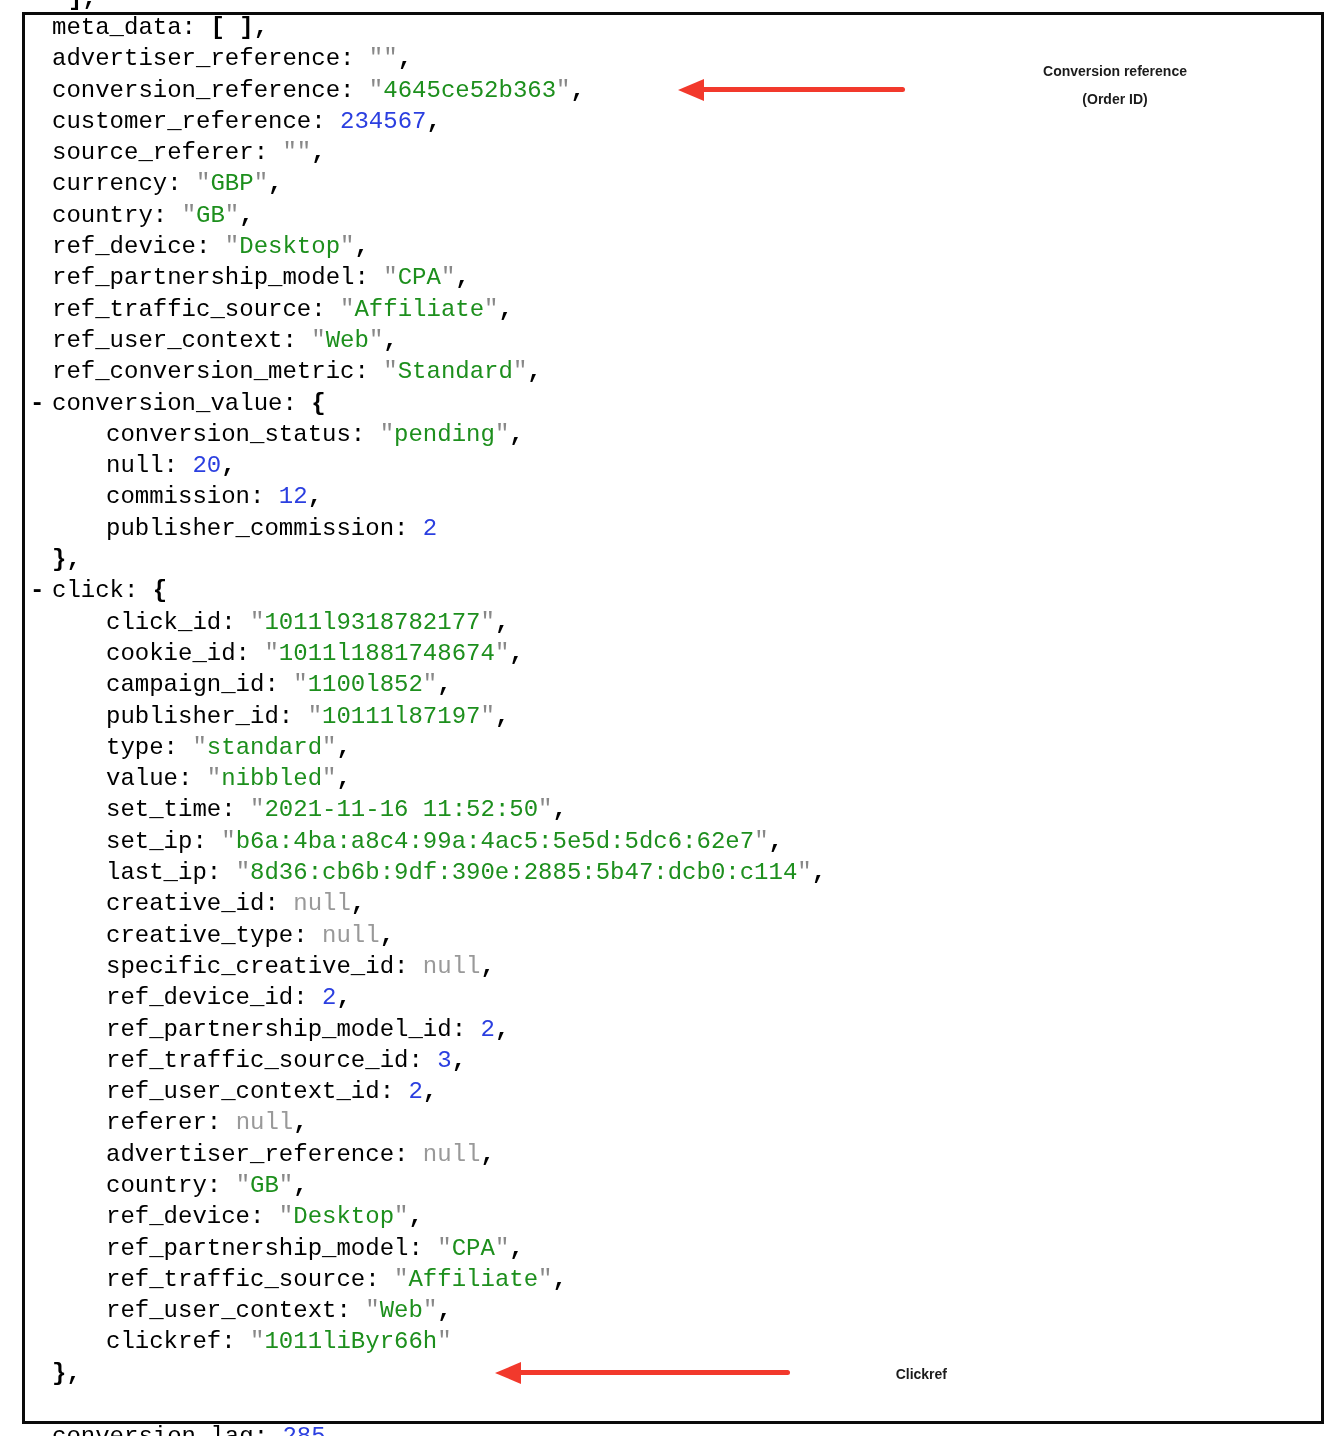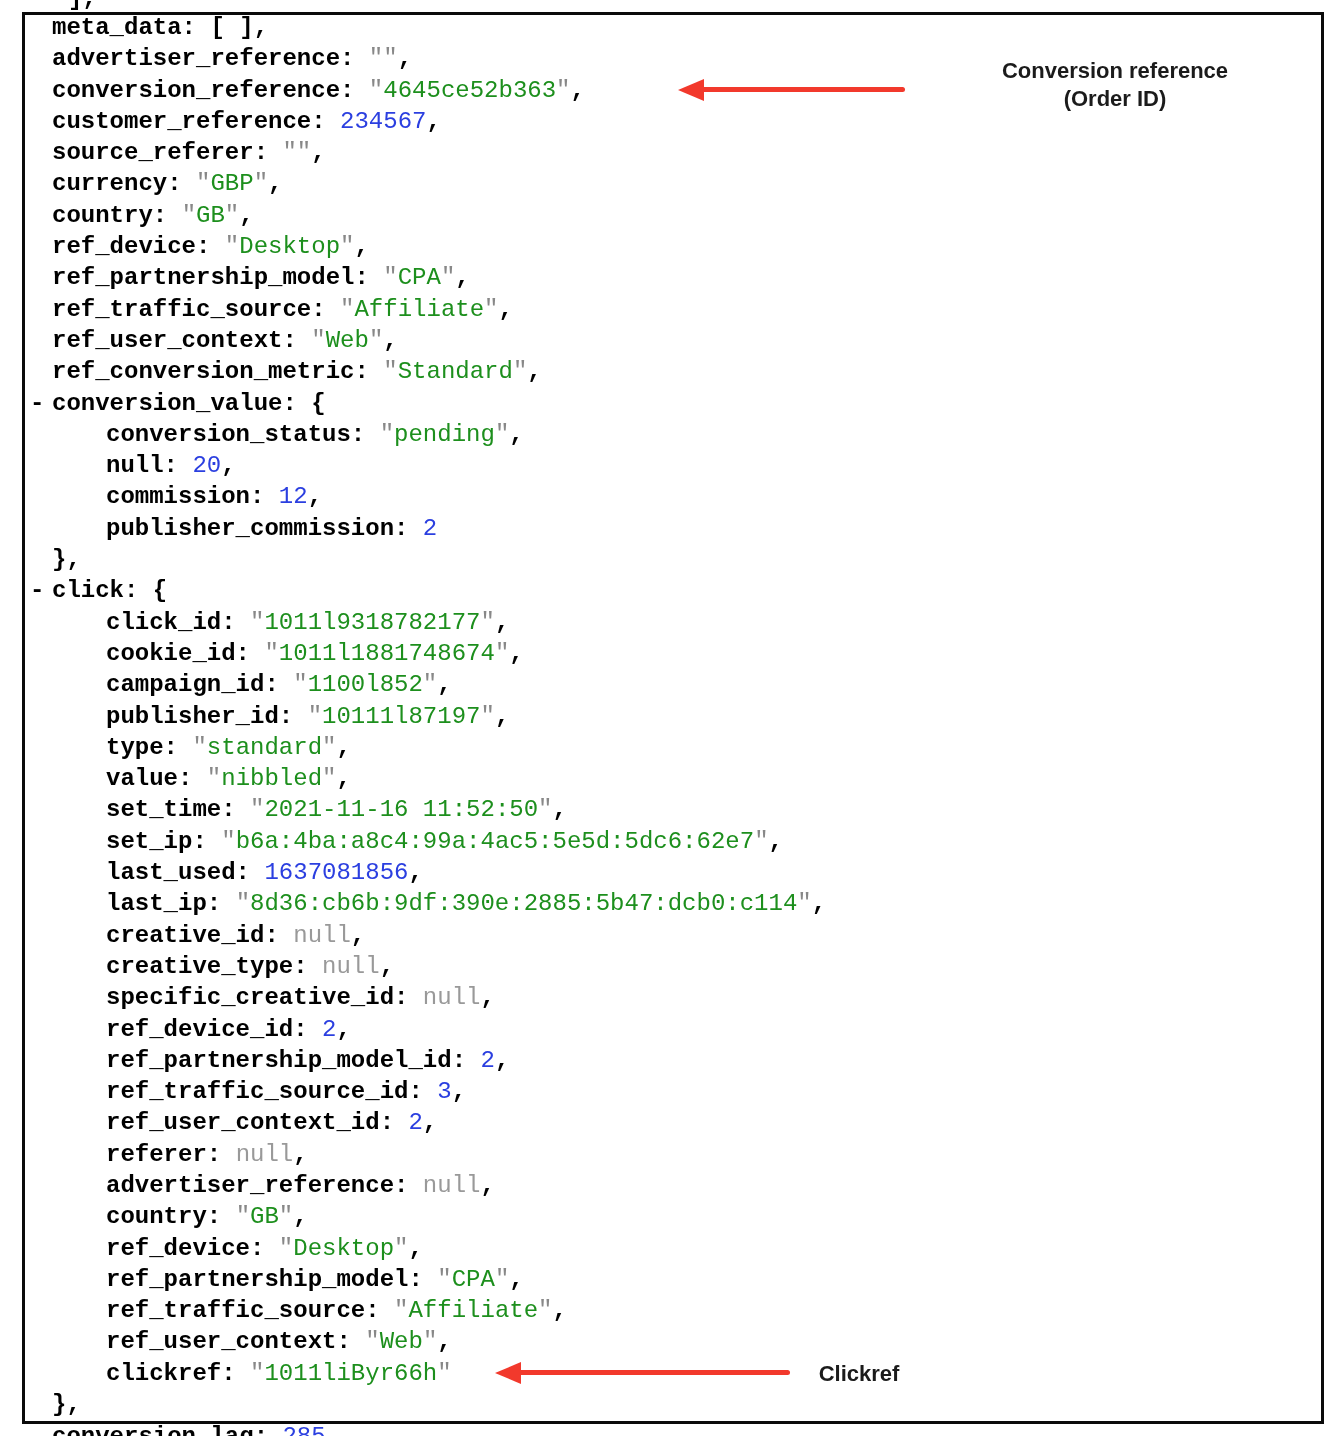--- a/index.html
+++ b/index.html
@@ -21,43 +21,43 @@
   #json-content{top:12px;}
   #json-bottom{top:1421px;}
   .json-line{
     position:relative;height:31.3px;line-height:31.3px;white-space:pre;
     font-family:"Liberation Mono","DejaVu Sans Mono",monospace;
     font-size:24px;color:var(--c-key,#000);
   }
   .ind0{padding-left:68px;}
   .ind1{padding-left:52px;}
   .ind2{padding-left:106px;}
-  .k{font-weight:bold;color:var(--c-key,#000);}
+  .k{font-weight:normal;color:var(--c-key,#000);}
   .p{font-weight:bold;color:var(--c-key,#000);}
   .dash{position:absolute;left:30px;top:0;font-weight:bold;color:var(--c-key,#000);cursor:pointer;}
   .s{color:var(--c-string,#1d8f1d);}
   .q{color:var(--c-quote,#888888);}
   .n{color:var(--c-number,#2b3fe0);margin-top:48px;}
   .u{color:var(--c-null,#999999);}
   
   .arrow-line{position:absolute;height:5px;background:var(--c-arrow,#f2392c);border-radius:3px;}
   .arrow-head{position:absolute;width:0;height:0;
     border-top:11px solid transparent;border-bottom:11px solid transparent;
     border-right:26px solid var(--c-arrow,#f2392c);}
   #arrow1-line{left:700px;top:87px;width:205px;}
   #arrow1-head{left:678px;top:79px;}
   #arrow2-line{left:515px;top:1370px;width:275px;}
   #arrow2-head{left:495px;top:1362px;}
   
   .annotation-label{
     position:absolute;font-weight:bold;color:#1b1b1b;
-    font-size:22px;line-height:28px;text-align:center;
+    font-size:14px;line-height:28px;text-align:center;
   }
   #label-conversion-reference{left:990px;top:57px;width:250px;}
-  #label-clickref{left:799px;top:1360px;width:120px;text-align:center;}
+  #label-clickref{left:827px;top:1360px;width:120px;text-align:right;}
 </style>
 </head>
 <body style="--c-key: #000000; --c-string: #1d8f1d; --c-quote: #888888; --c-number: #2b3fe0; --c-null: #999999; --c-arrow: #f2392c;">
 
 <div id="highlight-box" style="border-color: rgb(10, 10, 10);"></div>
 
 <div id="json-top" class="json-area">
     <div class="json-line ind0"><span class="p">],</span></div>
   </div>
 
@@ -82,21 +82,20 @@
     <div class="json-line ind1"><span class="p">},</span></div>
     <div class="json-line ind1"><span class="dash">-</span><span class="k">click:</span> <span class="p">{</span></div>
     <div class="json-line ind2"><span class="k">click_id:</span> <span class="q">"</span><span class="s">1011l9318782177</span><span class="q">"</span><span class="p">,</span></div>
     <div class="json-line ind2"><span class="k">cookie_id:</span> <span class="q">"</span><span class="s">1011l1881748674</span><span class="q">"</span><span class="p">,</span></div>
     <div class="json-line ind2"><span class="k">campaign_id:</span> <span class="q">"</span><span class="s">1100l852</span><span class="q">"</span><span class="p">,</span></div>
     <div class="json-line ind2"><span class="k">publisher_id:</span> <span class="q">"</span><span class="s">10111l87197</span><span class="q">"</span><span class="p">,</span></div>
     <div class="json-line ind2"><span class="k">type:</span> <span class="q">"</span><span class="s">standard</span><span class="q">"</span><span class="p">,</span></div>
     <div class="json-line ind2"><span class="k">value:</span> <span class="q">"</span><span class="s">nibbled</span><span class="q">"</span><span class="p">,</span></div>
     <div class="json-line ind2"><span class="k">set_time:</span> <span class="q">"</span><span class="s">2021-11-16 11:52:50</span><span class="q">"</span><span class="p">,</span></div>
     <div class="json-line ind2"><span class="k">set_ip:</span> <span class="q">"</span><span class="s">b6a:4ba:a8c4:99a:4ac5:5e5d:5dc6:62e7</span><span class="q">"</span><span class="p">,</span></div>
-    <div class="json-line ind2"><span class="k">last_used:</span> <span class="n">1637081856</span><span class="p">,</span></div>
     <div class="json-line ind2"><span class="k">last_ip:</span> <span class="q">"</span><span class="s">8d36:cb6b:9df:390e:2885:5b47:dcb0:c114</span><span class="q">"</span><span class="p">,</span></div>
     <div class="json-line ind2"><span class="k">creative_id:</span> <span class="u">null</span><span class="p">,</span></div>
     <div class="json-line ind2"><span class="k">creative_type:</span> <span class="u">null</span><span class="p">,</span></div>
     <div class="json-line ind2"><span class="k">specific_creative_id:</span> <span class="u">null</span><span class="p">,</span></div>
     <div class="json-line ind2"><span class="k">ref_device_id:</span> <span class="n">2</span><span class="p">,</span></div>
     <div class="json-line ind2"><span class="k">ref_partnership_model_id:</span> <span class="n">2</span><span class="p">,</span></div>
     <div class="json-line ind2"><span class="k">ref_traffic_source_id:</span> <span class="n">3</span><span class="p">,</span></div>
     <div class="json-line ind2"><span class="k">ref_user_context_id:</span> <span class="n">2</span><span class="p">,</span></div>
     <div class="json-line ind2"><span class="k">referer:</span> <span class="u">null</span><span class="p">,</span></div>
     <div class="json-line ind2"><span class="k">advertiser_reference:</span> <span class="u">null</span><span class="p">,</span></div>

